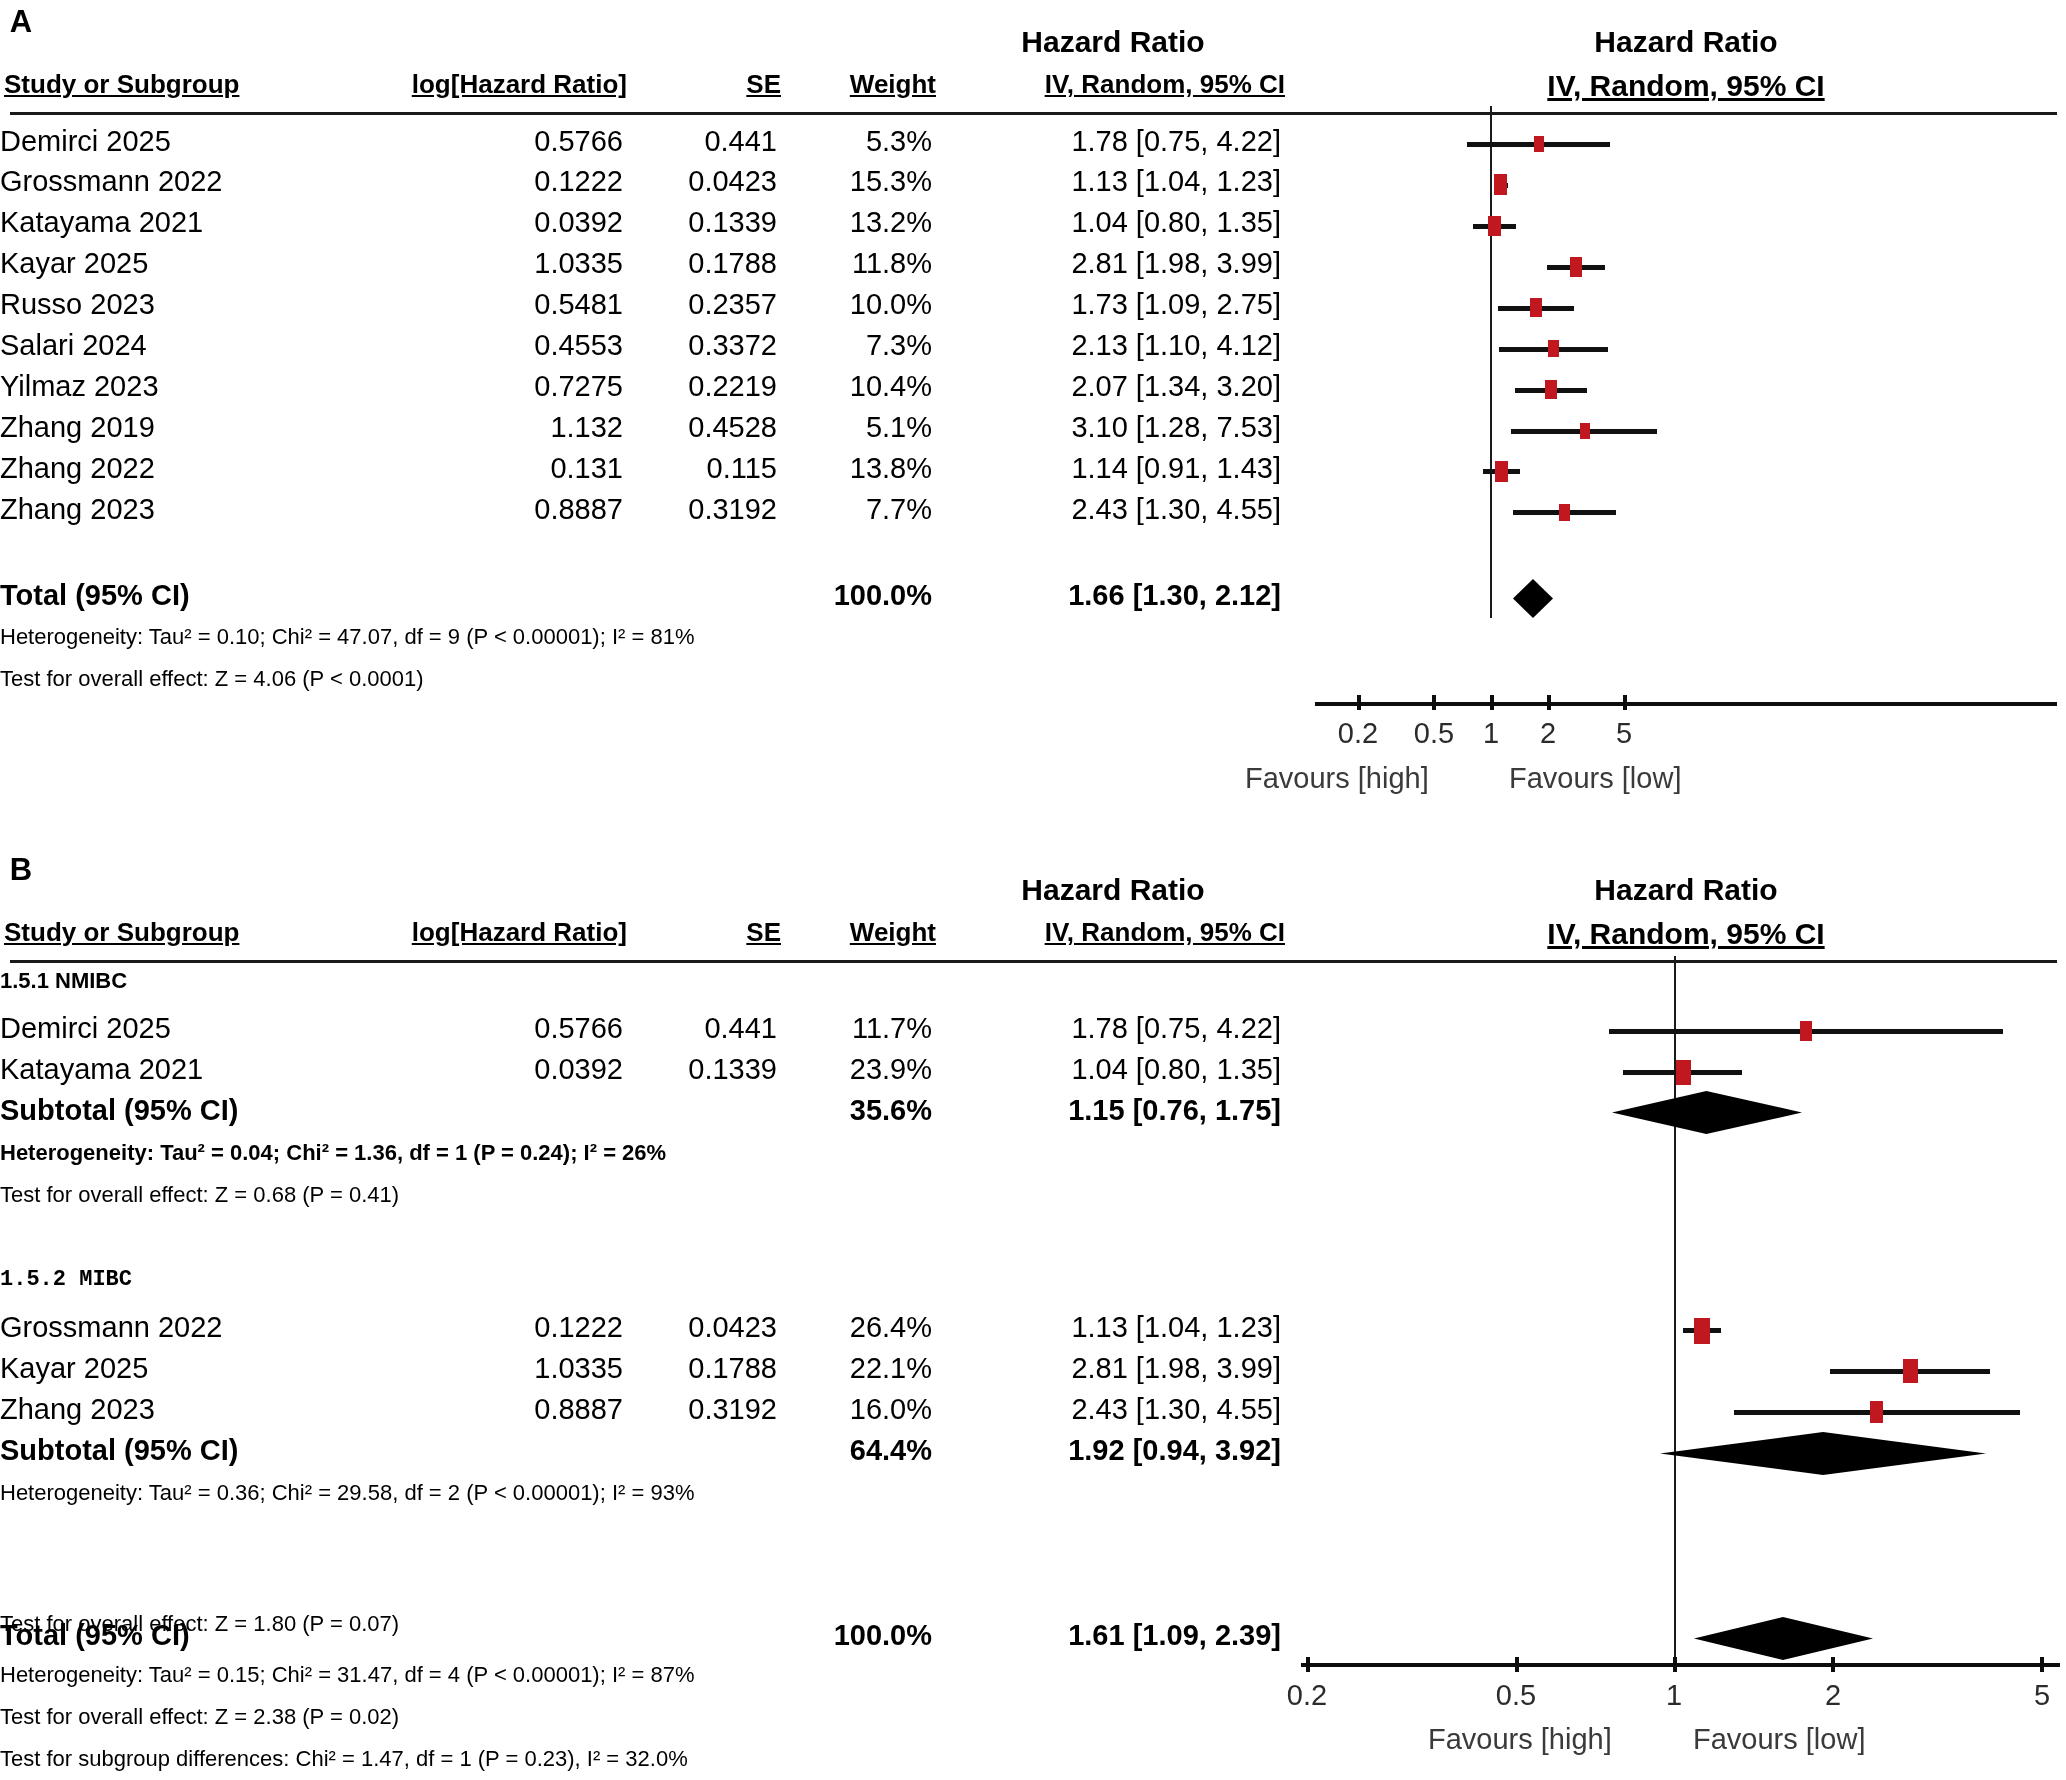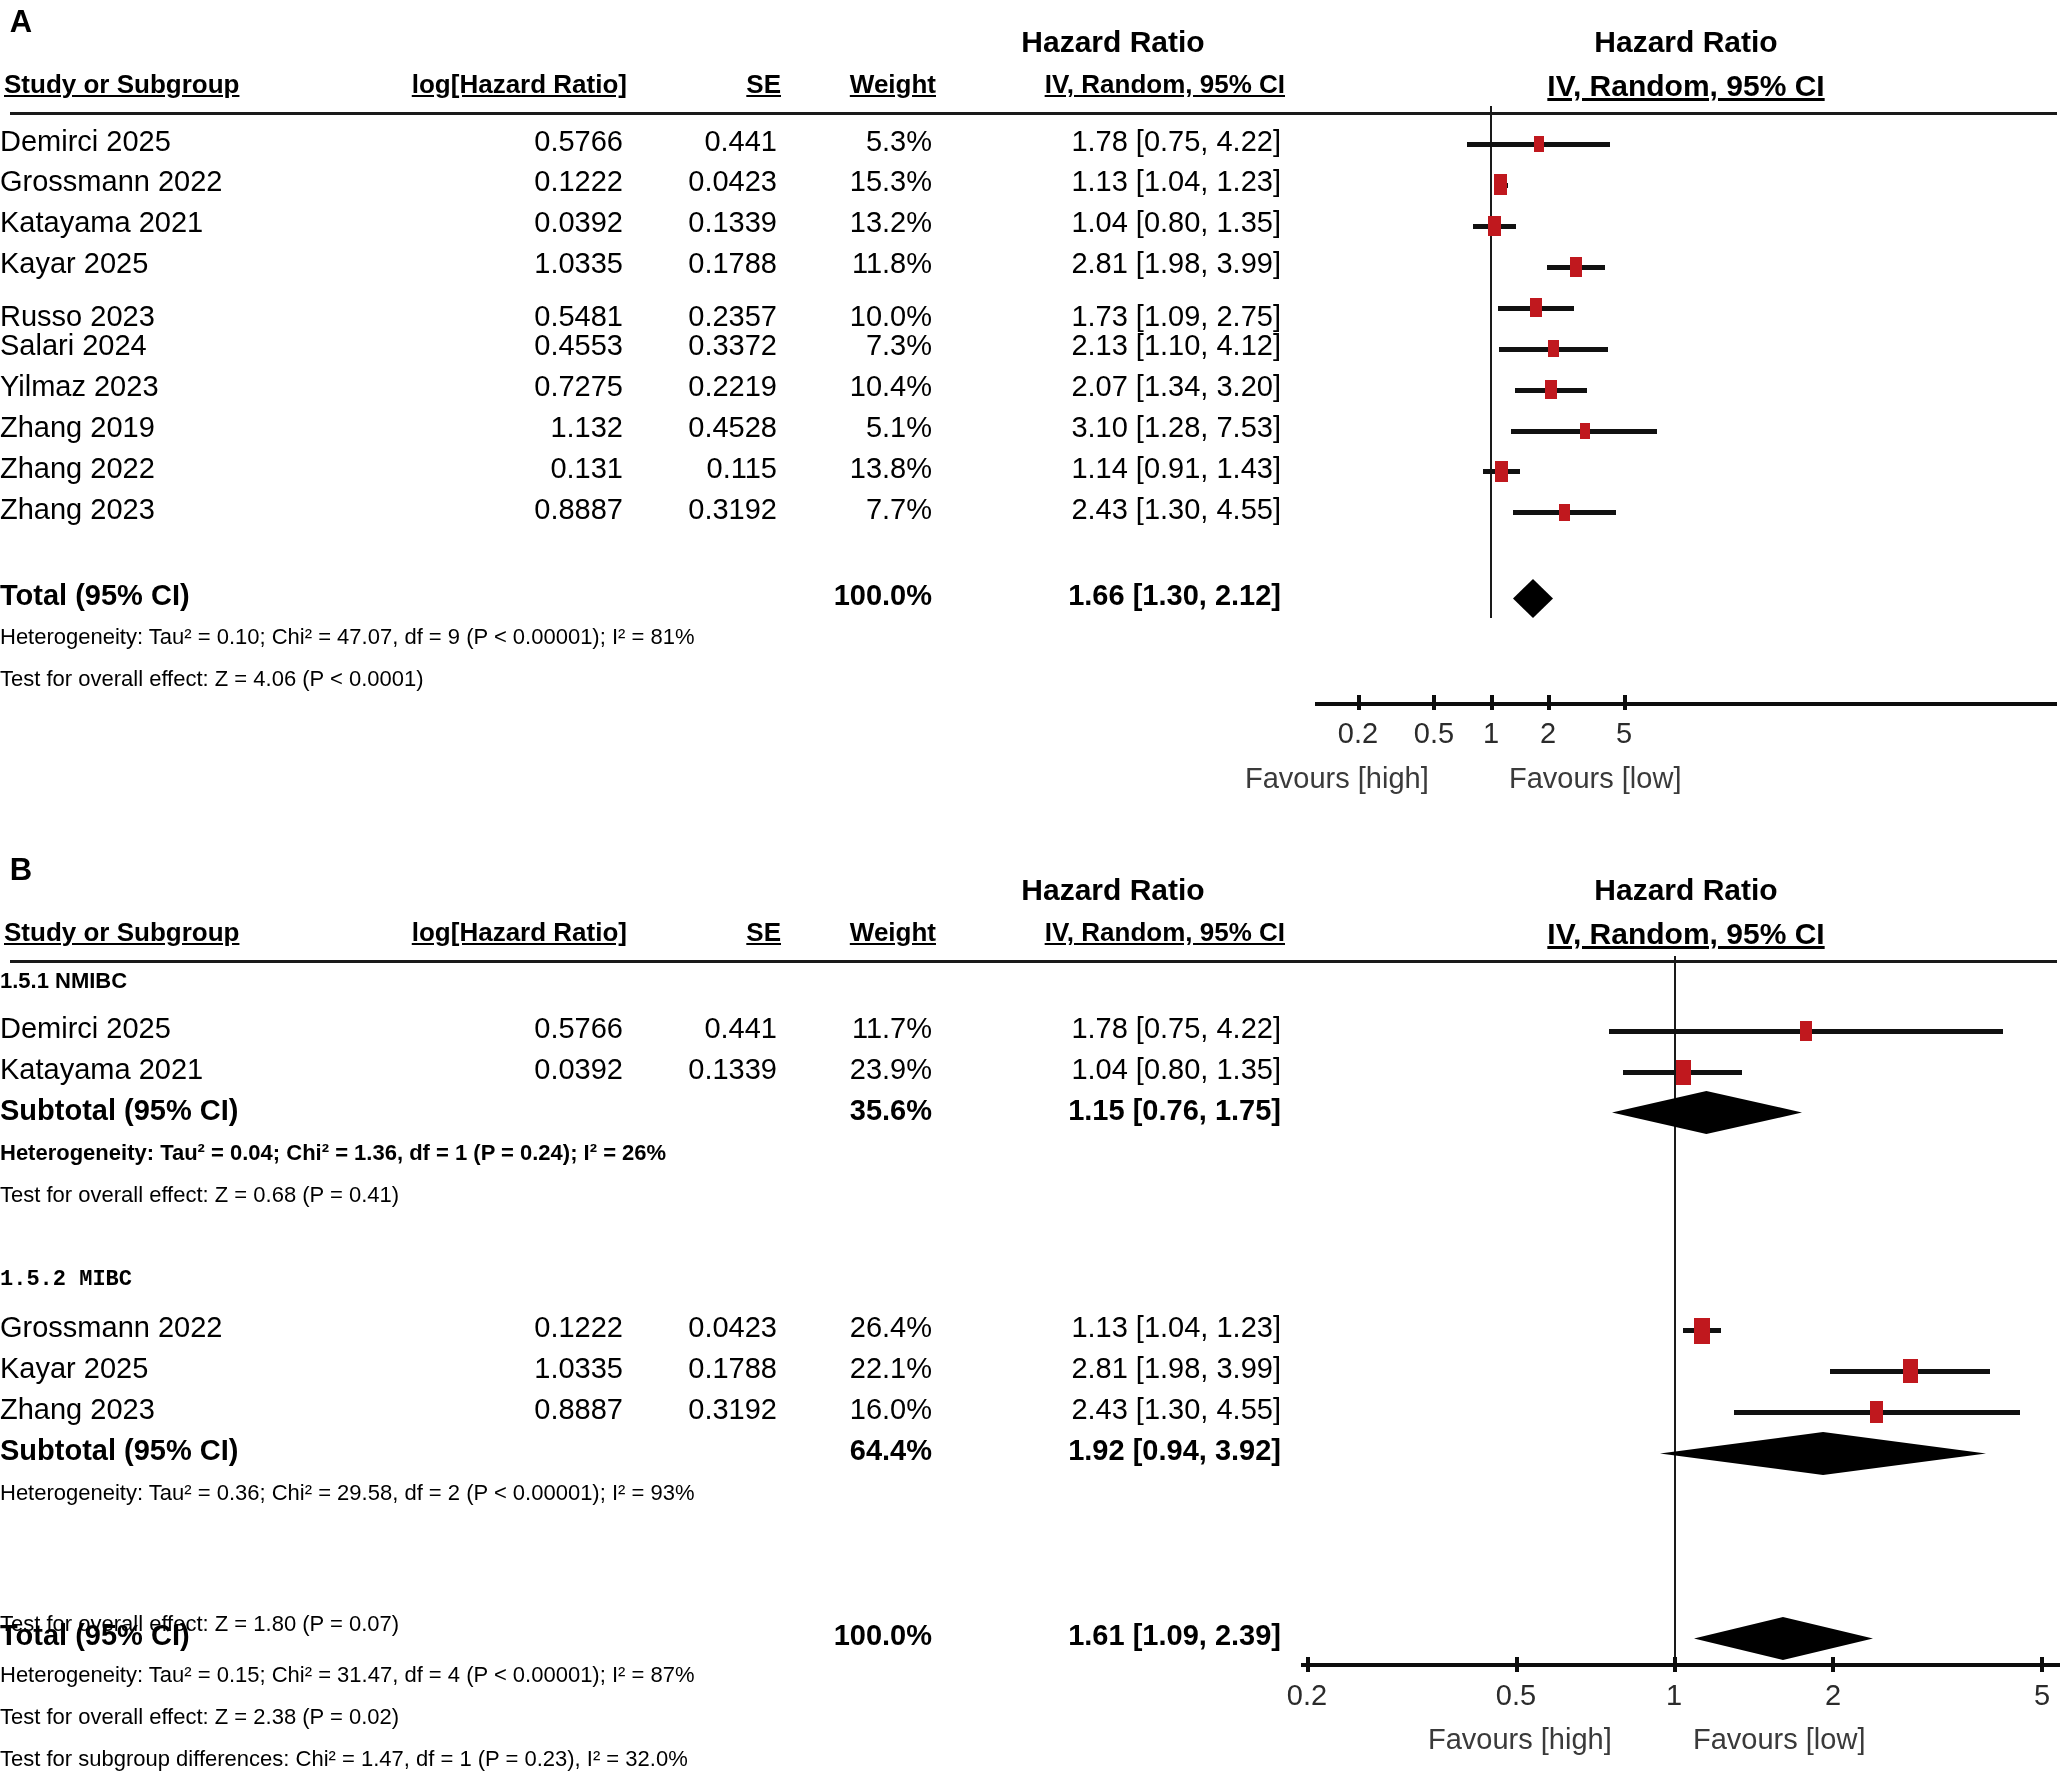--- a/index.html
+++ b/index.html
@@ -105,21 +105,21 @@
         <span class="c c-weight">13.2%</span>
         <span class="c c-ci">1.04 [0.80, 1.35]</span>
       </div>
       <div class="row" style="top: 247px;">
         <span class="c c-study">Kayar 2025</span>
         <span class="c c-loghr">1.0335</span>
         <span class="c c-se">0.1788</span>
         <span class="c c-weight">11.8%</span>
         <span class="c c-ci">2.81 [1.98, 3.99]</span>
       </div>
-      <div class="row" style="top: 300px;">
+      <div class="row" style="top: 288px;">
         <span class="c c-study">Russo 2023</span>
         <span class="c c-loghr">0.5481</span>
         <span class="c c-se">0.2357</span>
         <span class="c c-weight">10.0%</span>
         <span class="c c-ci">1.73 [1.09, 2.75]</span>
       </div>
       <div class="row" style="top: 329px;">
         <span class="c c-study">Salari 2024</span>
         <span class="c c-loghr">0.4553</span>
         <span class="c c-se">0.3372</span>

